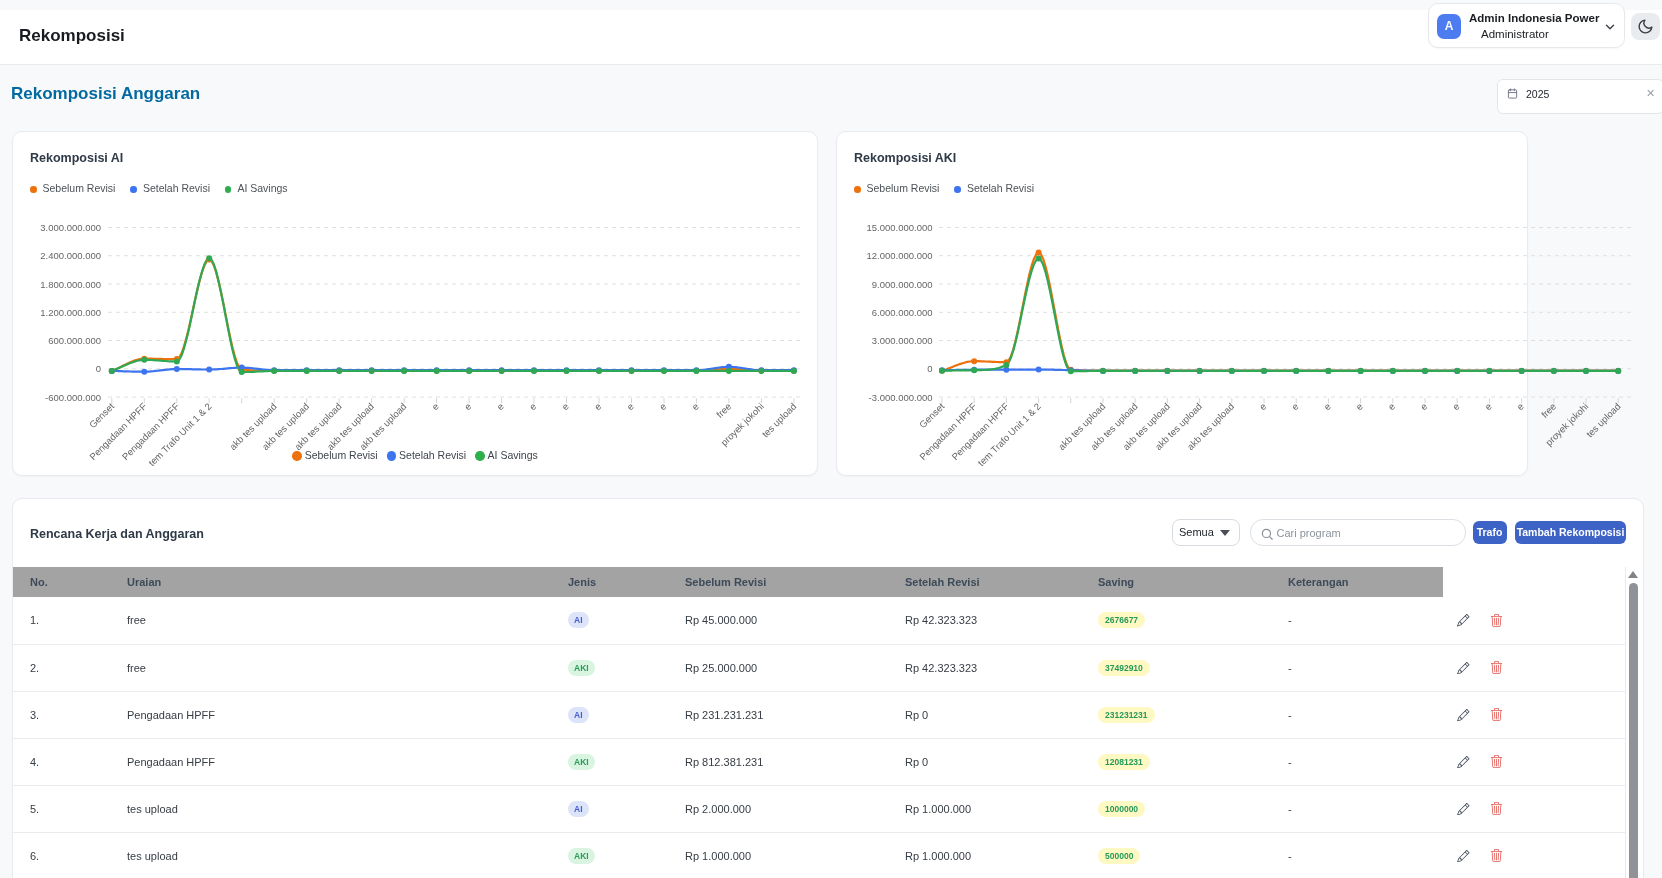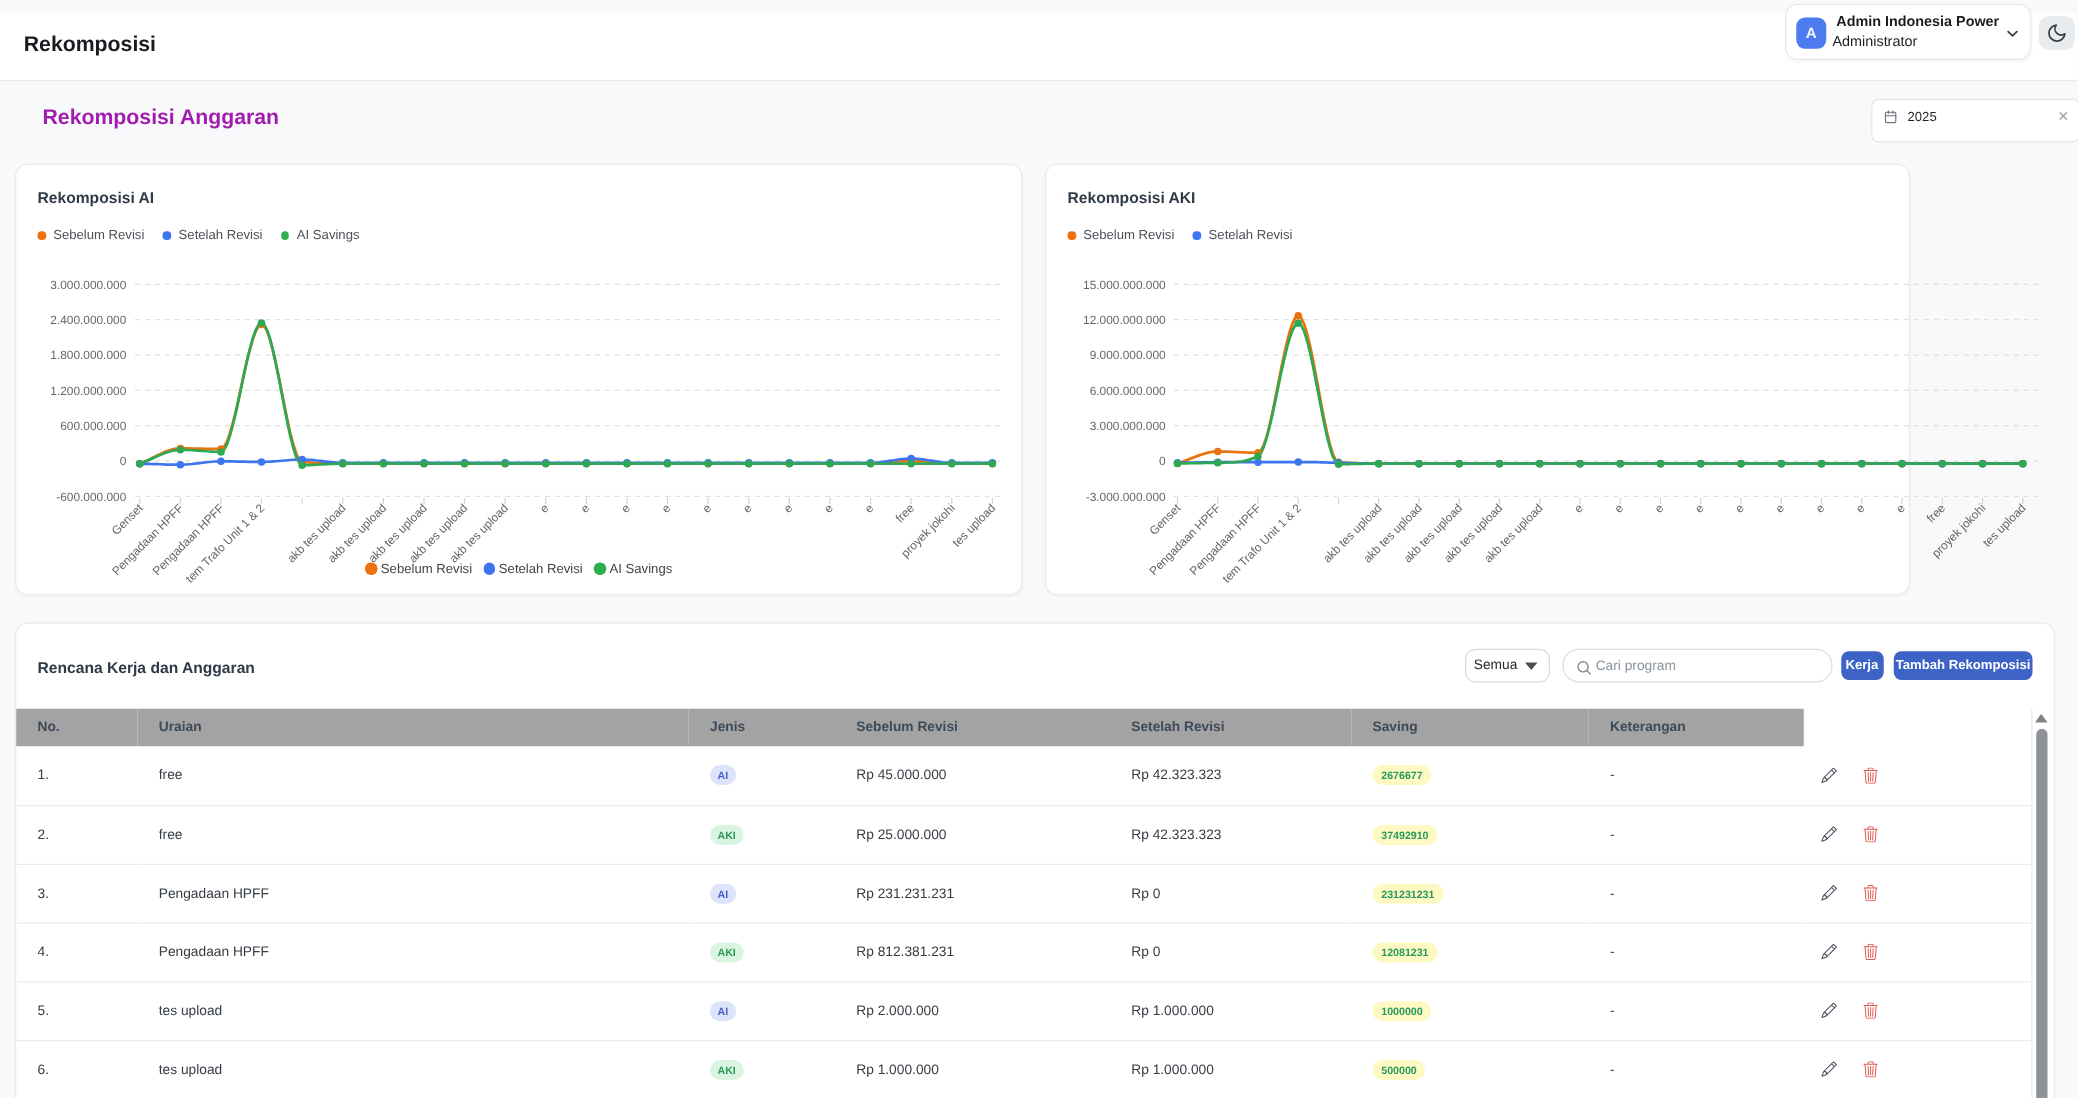--- a/index.html
+++ b/index.html
@@ -2,25 +2,25 @@
 <html><head>
 <meta charset="utf-8">
 <style>
 * { margin:0; padding:0; box-sizing:border-box; }
 html,body { width:1662px; height:878px; overflow:hidden; background:#f8f9fa; font-family:"Liberation Sans", sans-serif; }
 .topbar { position:absolute; left:0; top:0; width:1662px; height:55px; background:#fff; border-bottom:1px solid #e9ecef;margin-top:10px; }
 .topbar h1 { position:absolute; left:19px; top:16px; font-size:17px; font-weight:bold; color:#181b1f; }
 .userchip { position:absolute; left:1428px; top:3px; width:197px; height:45px; background:#fff; border:1px solid #e6e8ea; border-radius:10px; box-shadow:0 1px 2px rgba(0,0,0,0.04); }
 .avatar { position:absolute; left:8px; top:10px; width:24px; height:25px; background:#4d7cf0; border-radius:7px; color:rgba(255,255,255,0.95); font-size:12px; font-weight:bold; text-align:center; line-height:25px; }
 .uname { position:absolute; left:40px; top:8px; font-size:11.5px; font-weight:bold; color:#1a1d21; white-space:nowrap; }
-.urole { position:absolute; left:37px; top:24px; font-size:11.5px; color:#1a1d21; }
+.urole { position:absolute; left:52px; top:24px; font-size:11.5px; color:#1a1d21; }
 .uchev { position:absolute; left:174px; top:16px; }
 .moonbtn { position:absolute; left:1631px; top:13px; width:29px; height:27px; background:#e9ecef; border-radius:8px; }
 .moonbtn svg { position:absolute; left:6px; top:5px; }
-.h2 { position:absolute; left:11px; top:84px; font-size:17px; font-weight:bold; color:#a21caf;margin-left:23px; }
+.h2 { position:absolute; left:11px; top:84px; font-size:17px; font-weight:bold; color:#0369a1; }
 .yearbox { position:absolute; left:1497px; top:79px; width:167px; height:35px; background:#fff; border:1px solid #e3e6e9; border-radius:6px; }
 .yearbox .cal { position:absolute; left:9px; top:8px; }
 .yearbox .yr { position:absolute; left:28px; top:8px; font-size:10.5px; color:#1f2329; }
 .yearbox .x { position:absolute; left:148px; top:6.5px; font-size:11px; color:#9aa0a6; }
 .card { position:absolute; background:#fff; border:1px solid #e9ebee; border-radius:10px; box-shadow:0 1px 2px rgba(16,24,40,0.04); }
 #cardAI { left:12px; top:131px; width:806px; height:345px; }
 #cardAKI { left:836px; top:131px; width:692px; height:345px; }
 .ctitle { position:absolute; left:17px; top:19px; font-size:12.5px; font-weight:bold; color:#2f3a47; }
 .toplegend { position:absolute; left:17px; top:49.5px; font-size:10.5px; color:#4c5258; }
 .toplegend span.it { margin-right:12px; }
@@ -367,21 +367,21 @@
 <div class="card" id="tablecard">
   <div class="tc-title">Rencana Kerja dan Anggaran</div>
   <div class="sel">Semua<span class="caret"></span></div>
   <div class="search">
     <svg class="mag" width="14" height="14" viewBox="0 0 24 24" fill="none" stroke="#878e95" stroke-width="2" stroke-linecap="round">
         <circle cx="11" cy="11" r="7"></circle>
         <line x1="16.5" y1="16.5" x2="21" y2="21"></line>
       </svg>
     <span class="ph">Cari program</span>
   </div>
-  <div class="btn" id="btnCari">Kerja</div>
+  <div class="btn" id="btnCari">Trafo</div>
   <div class="btn" id="btnTambah">Tambah Rekomposisi</div>
   <table class="tbl">
     <colgroup>
       <col style="width:97px">
         <col style="width:441px">
         <col style="width:117px">
         <col style="width:220px">
       <col style="width:193px">
         <col style="width:190px">
         <col style="width:172px">

